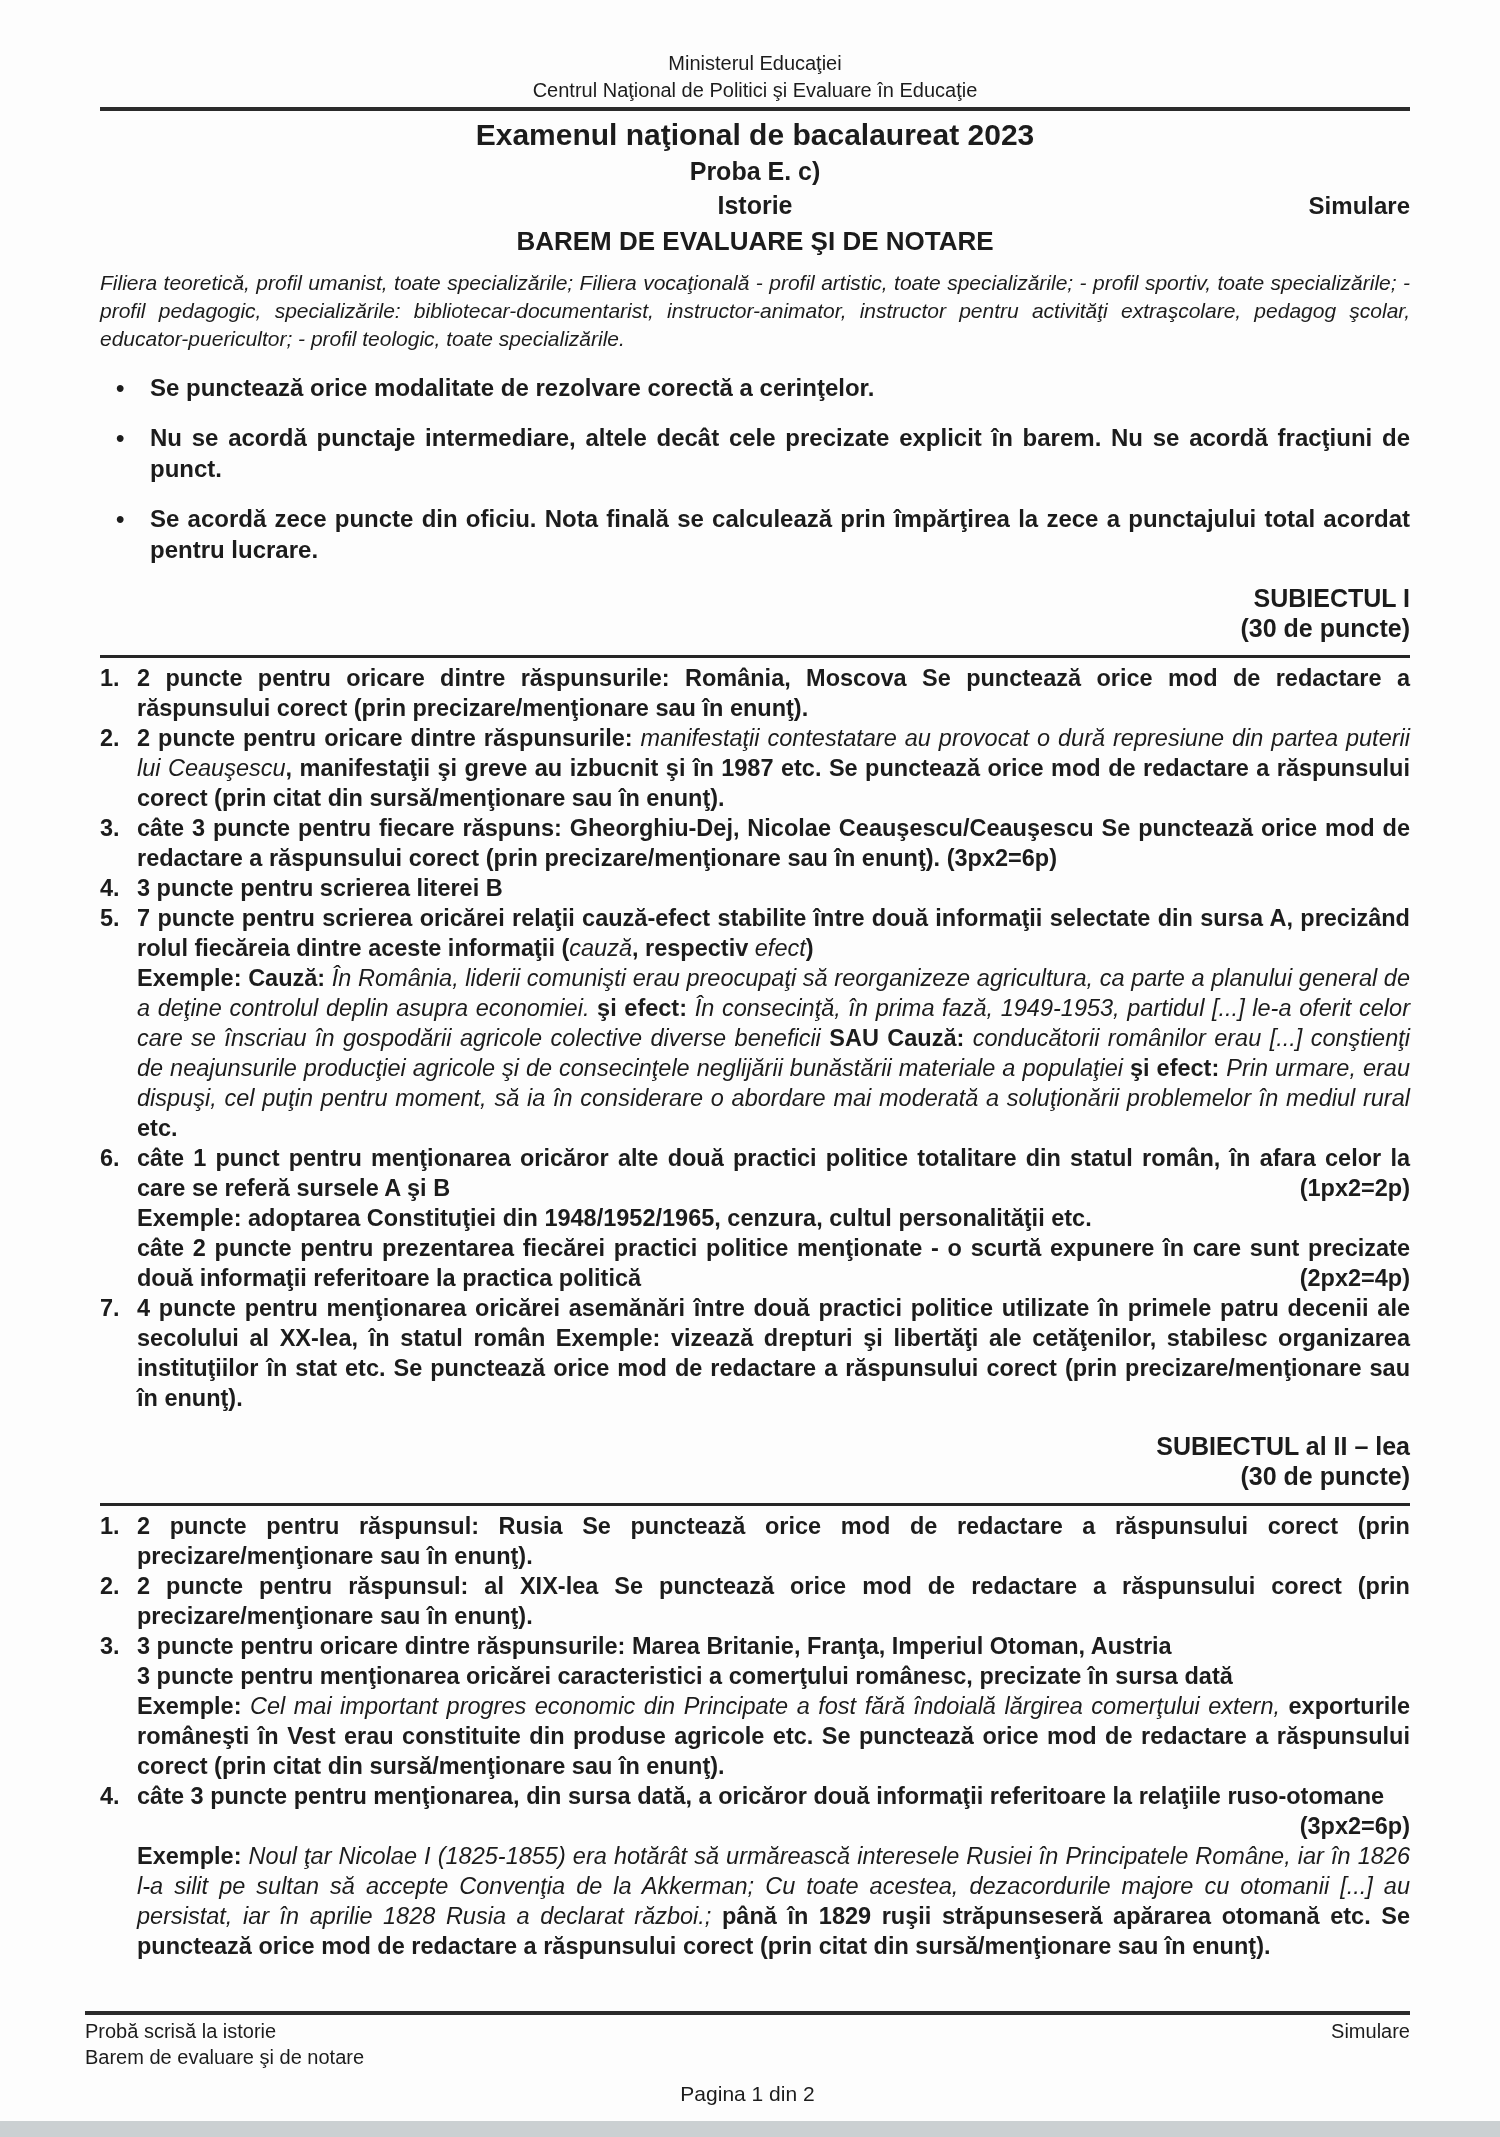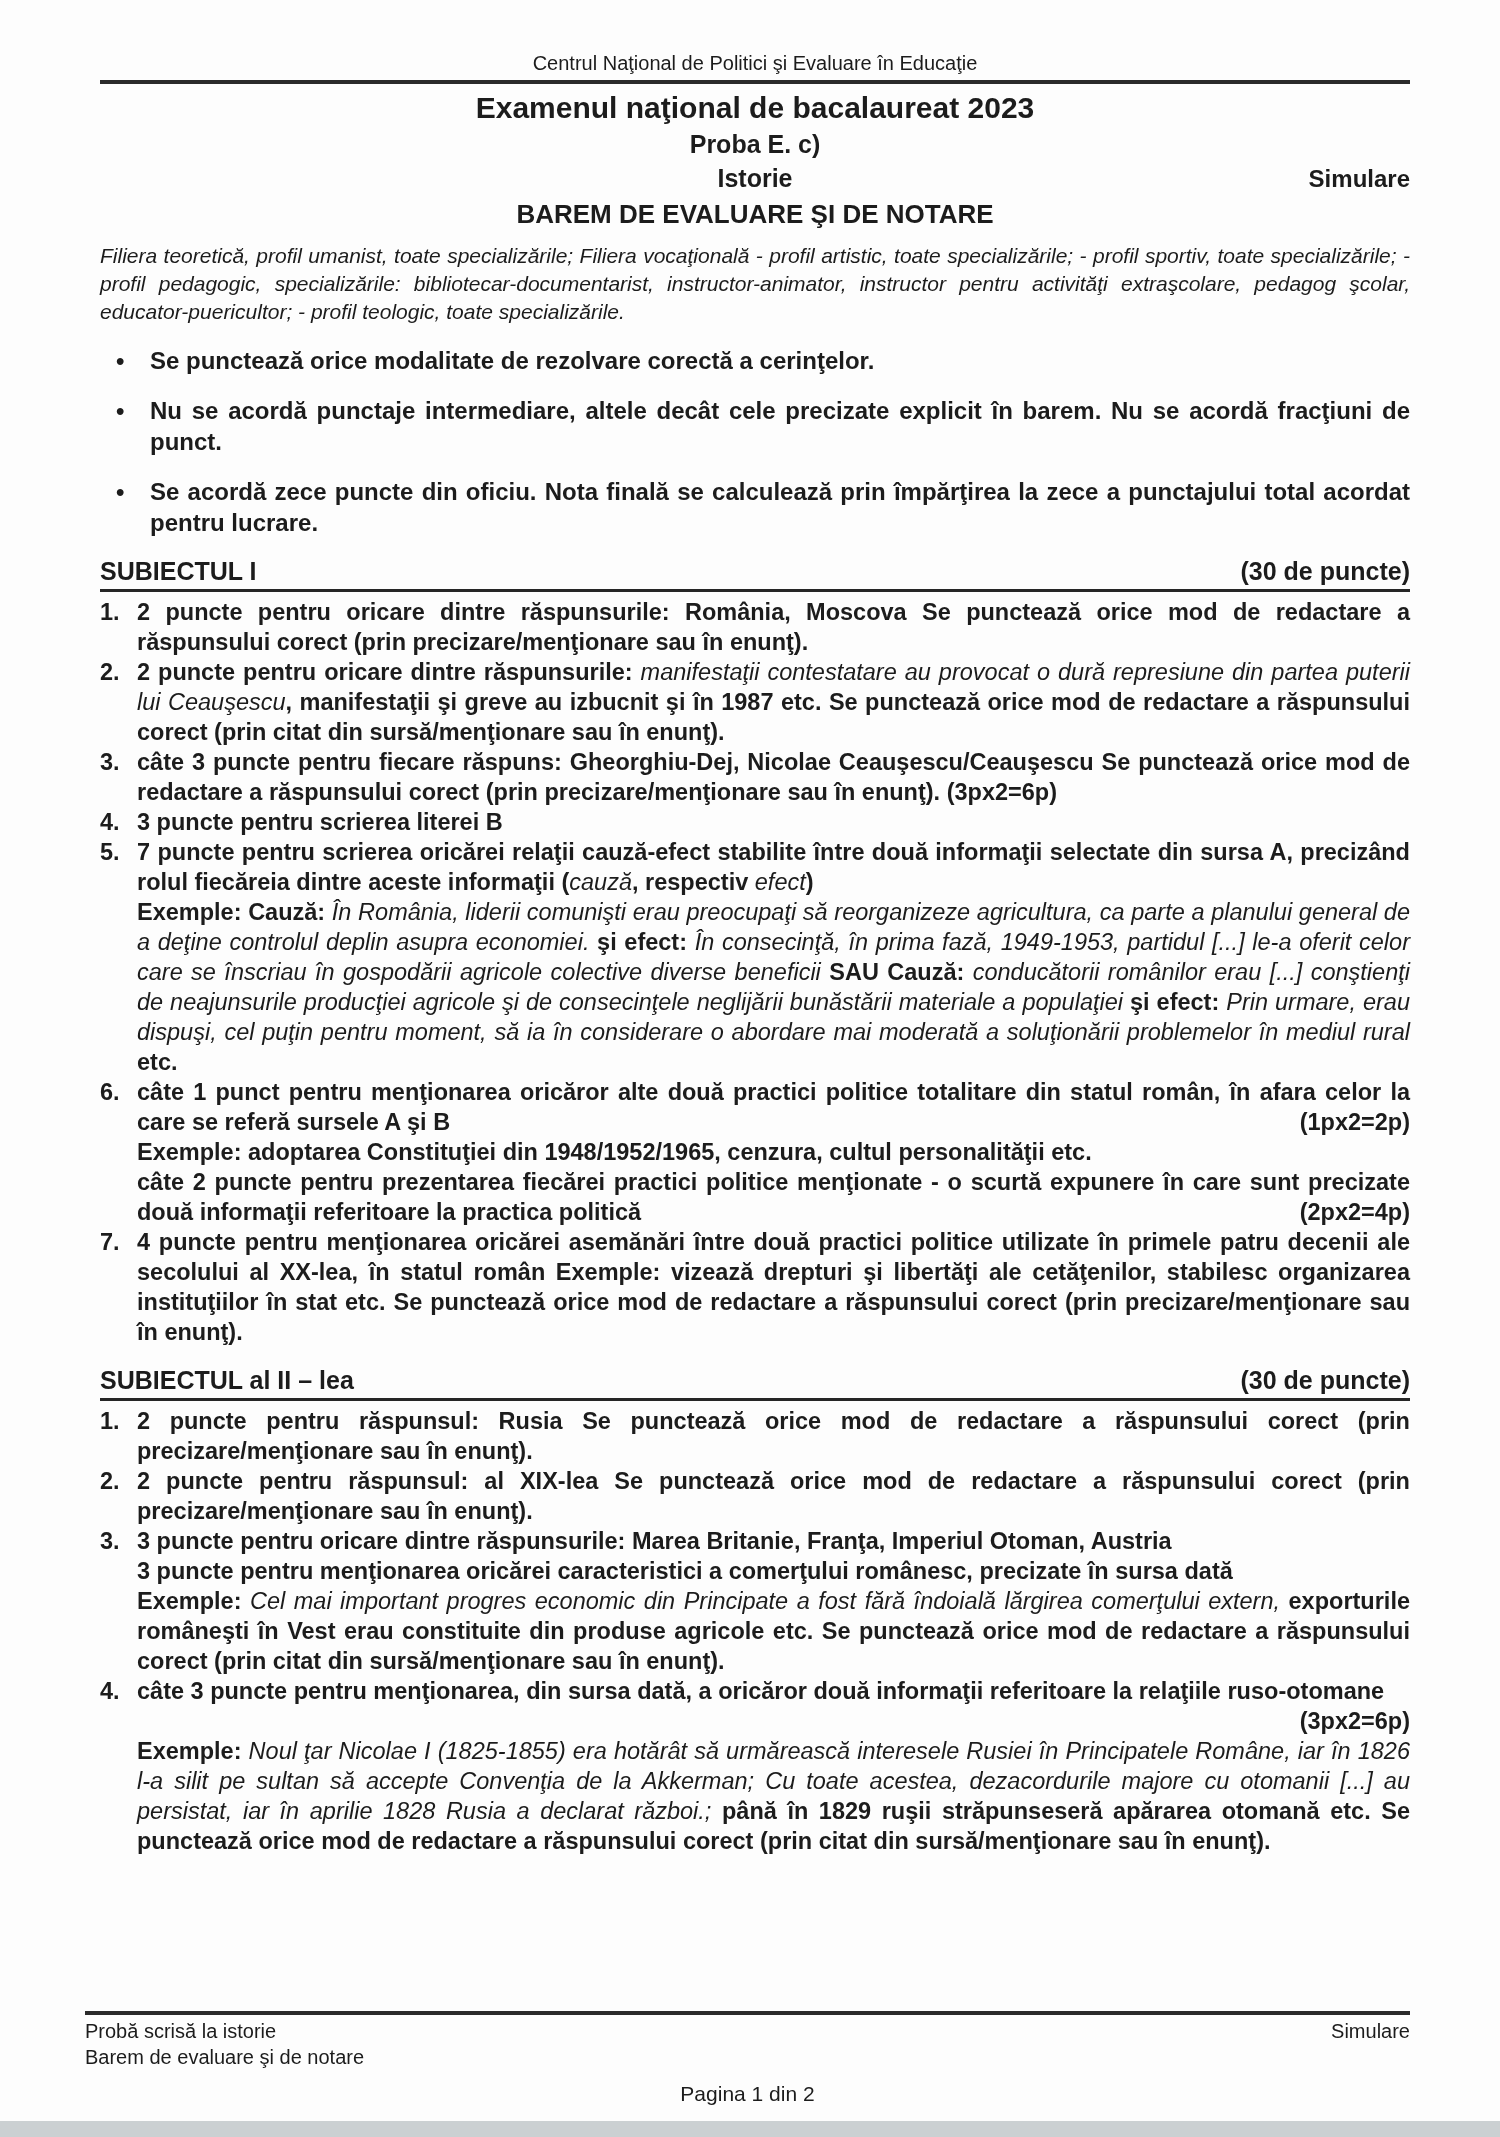--- a/index.html
+++ b/index.html
@@ -25,21 +25,21 @@
   .bullets li {
     position:relative; padding-left:50px;
     font-weight:bold; font-size:24px; line-height:31px;
     text-align:justify; margin-top:19px;
   }
   .bullets li::before { content:"\2022"; position:absolute; left:16px; top:0; }
   .section-header {
     display:flex; justify-content:space-between; align-items:flex-end;
     font-weight:bold; font-size:25px; line-height:30px;
     border-bottom:3px solid #262626;
-    padding-bottom:3px; margin-top:18px;
+    padding-bottom:12px; margin-top:18px;flex-direction:column;
   }
   .items { margin-top:5px; }
   .item { display:flex; }
   .item-num { flex:0 0 37px; font-weight:bold; font-size:23.5px; line-height:30px; }
   .item-body { flex:1; min-width:0; }
   .item-para { margin:0; font-size:23.5px; line-height:30px; text-align:justify; }
   .item-para::after { content:""; display:block; clear:both; }
   .seg-n { font-weight:bold; }
   .seg-b { font-weight:bold; }
   .seg-i { font-style:italic; }
@@ -49,20 +49,21 @@
   .footer-row { display:flex; justify-content:space-between; font-size:20px; line-height:26px; margin-top:3px; }
   .footer-line2 { font-size:20px; line-height:26px; }
   .footer-center { text-align:center; font-size:21px; line-height:27px; margin-top:10px; }
   .bottom-bar { position:absolute; left:0; bottom:0; width:100%; height:16px; background:#cbd0d2; }
 </style>
 </head>
 <body>
 
 <div class="page">
 
+  <div class="hdr-line">Ministerul Educaţiei</div>
   <div class="hdr-line">Centrul Naţional de Politici şi Evaluare în Educaţie</div>
   <div class="top-rule"></div>
 
   <div class="exam-title">Examenul naţional de bacalaureat 2023</div>
   <div class="exam-subtitle">Proba E. c)</div>
   <div class="subject-row">
     <span>Istorie</span>
     <span class="session-label">Simulare</span>
   </div>
   <div class="doc-title">BAREM DE EVALUARE ŞI DE NOTARE</div>

